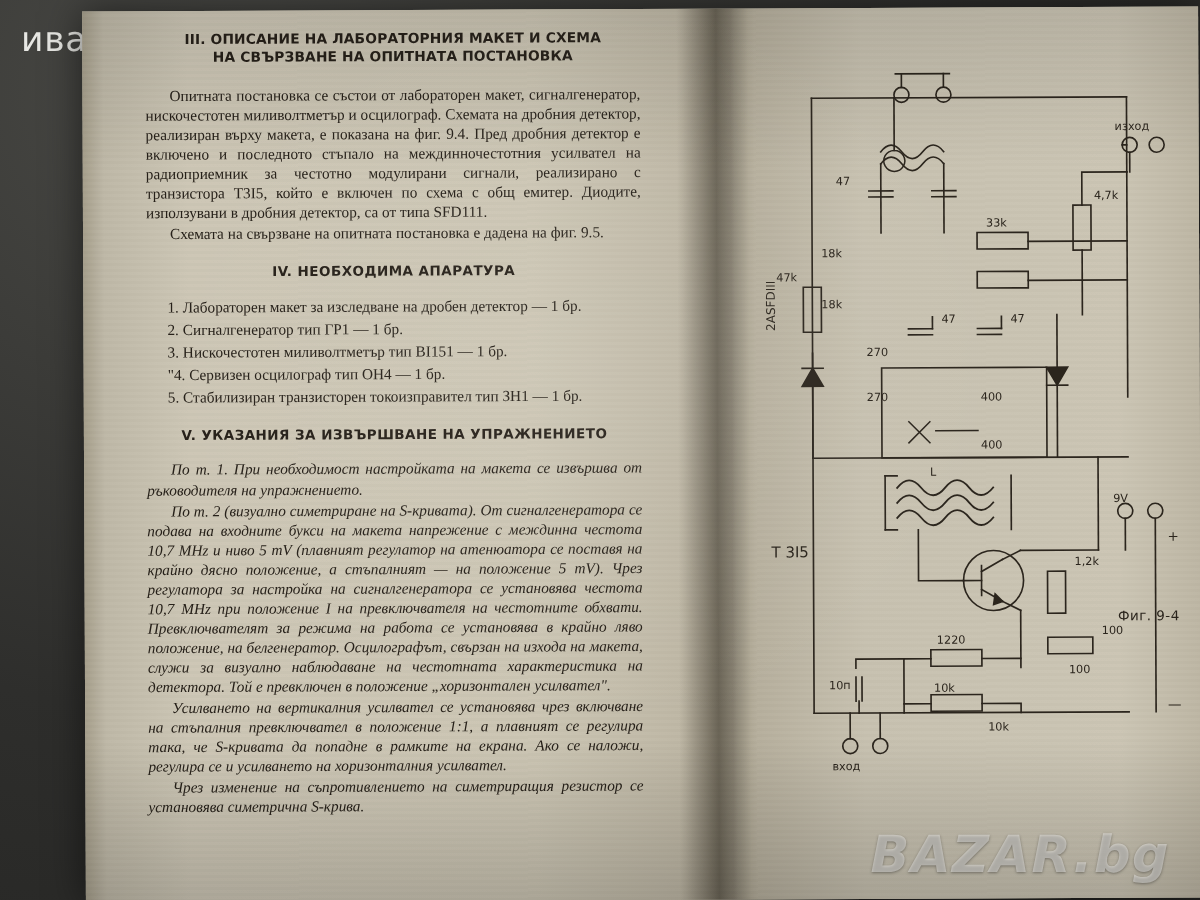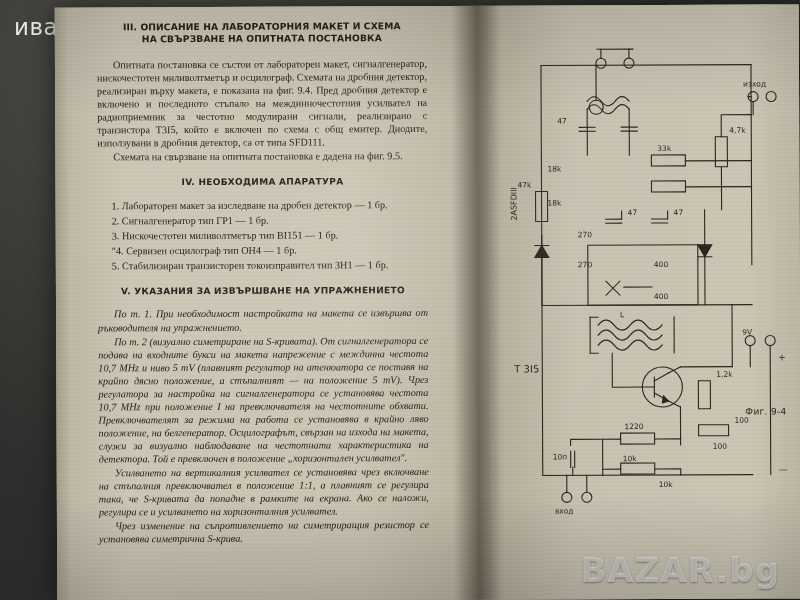--- a/index.html
+++ b/index.html
@@ -79,20 +79,21 @@
     position: absolute;
     right: 20px;
     bottom: 10px;
     font-family: "DejaVu Sans", sans-serif;
     font-weight: bold;
     font-size: 34px;
     letter-spacing: 1px;
     color: rgba(255,255,255,.42);
     text-shadow: 0 1px 2px rgba(0,0,0,.35);
     user-select: none;
+    font-style: italic;
   }
 
   
   .corner-label {
     position: absolute;
     left: 14px;
     top: 14px;
     font-family: "DejaVu Sans", sans-serif;
     font-size: 23px;
     color: #e7e7e3;

